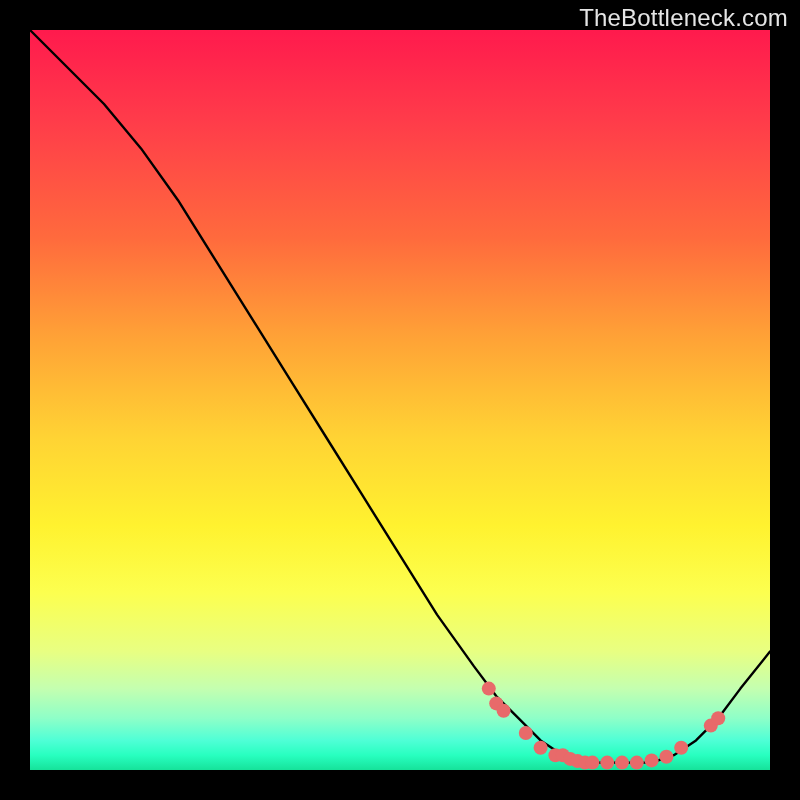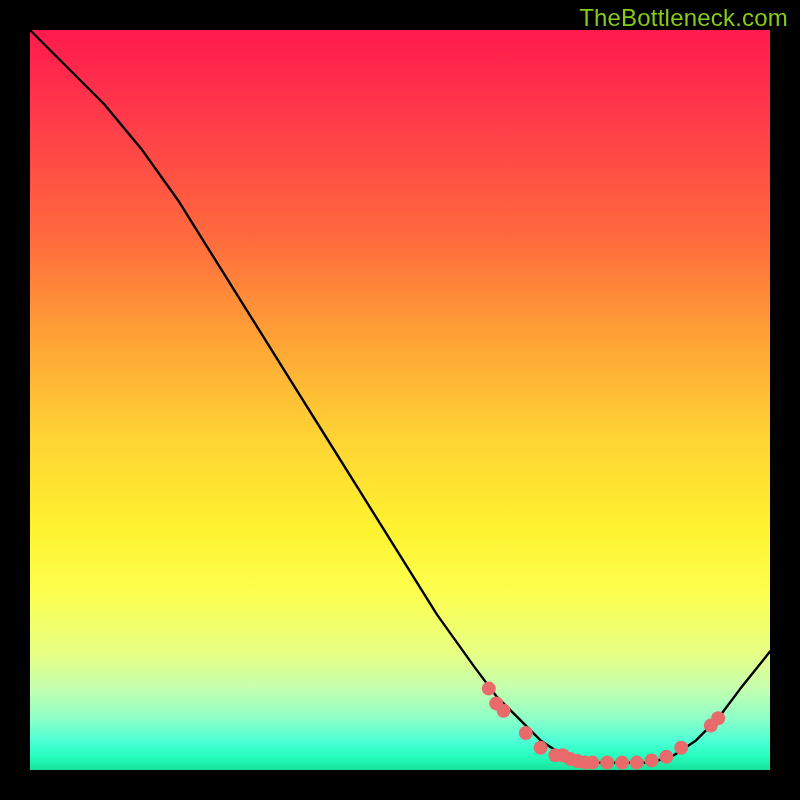--- a/index.html
+++ b/index.html
@@ -30,21 +30,21 @@
       #4fffd6 96%,
       #28ffc0 98%,
       #16e29a 100%);
   }
   .watermark {
     position: absolute;
     top: 4px;
     right: 12px;
     font-family: Arial, Helvetica, sans-serif;
     font-size: 24px;
-    color: #84cc16;
+    color: #e5e5e5;
     letter-spacing: 0.2px;
     user-select: none;
   }
   svg.curve {
     position: absolute;
     left: 0; top: 0;
     width: 740px; height: 740px;
     overflow: visible;
   }
   .dot {

